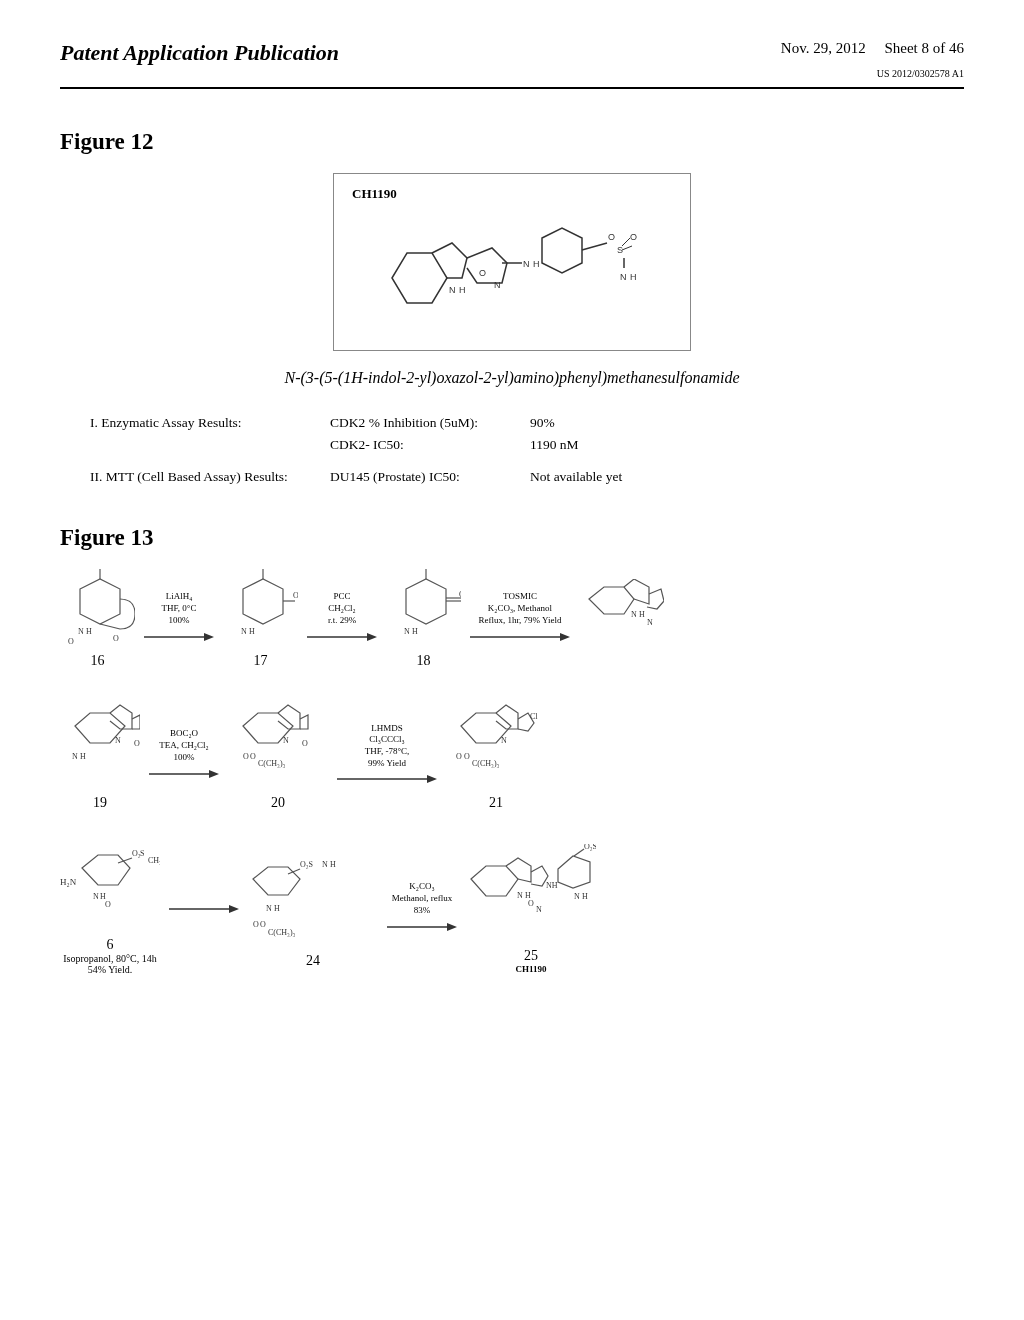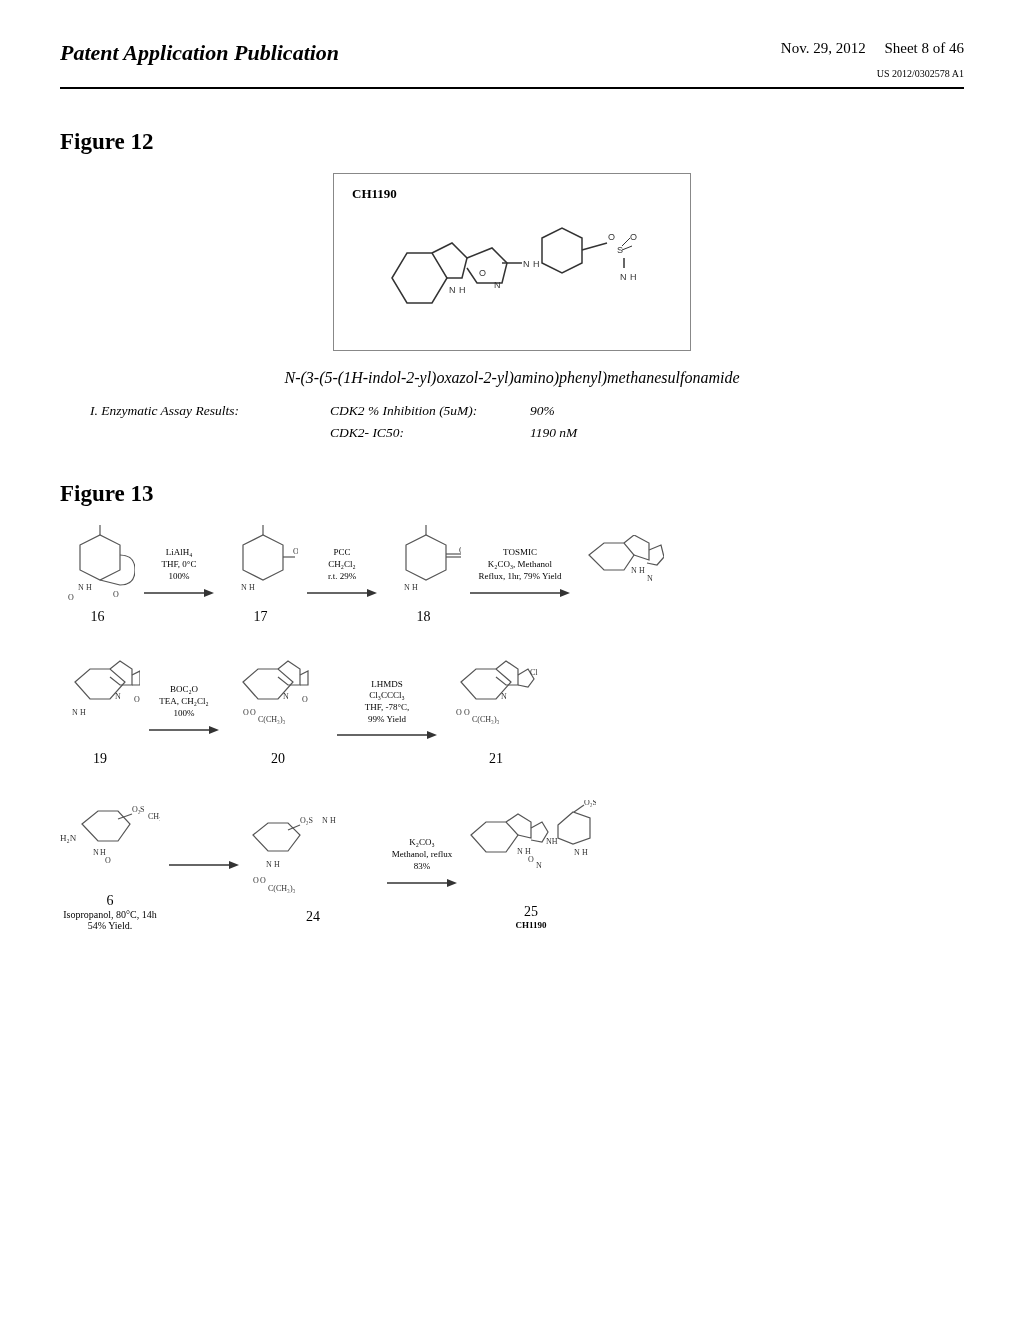--- a/index.html
+++ b/index.html
@@ -77,24 +77,23 @@
       margin-bottom: 6px;
     }
 
     
     .chem-svg {
       display: block;
     }
 
     
     .data-table {
-      margin-top: 16px;
+      margin-top: 28px;
       margin-left: 30px;
       width: 85%;
-      font-style: italic;
     }
 
     .data-row {
       display: flex;
       margin-bottom: 6px;
       font-size: 13.5px;
       align-items: baseline;
     }
 
     .data-label-col {
@@ -243,20 +242,25 @@
         <div class="data-label-col">I. Enzymatic Assay Results:</div>
         <div class="data-param-col">CDK2 % Inhibition (5uM):</div>
         <div class="data-value-col">90%</div>
       </div>
       <div class="data-row">
         <div class="data-label-col"></div>
         <div class="data-param-col">CDK2- IC50:</div>
         <div class="data-value-col">1190 nM</div>
       </div>
       <div style="margin-top:16px;"></div>
+      <div class="data-row">
+        <div class="data-label-col">II. MTT (Cell Based Assay) Results:</div>
+        <div class="data-param-col">DU145 (Prostate) IC50:</div>
+        <div class="data-value-col">Not available yet</div>
+      </div>
     </div>
   </div>
 
   <div class="figure-section">
     <div class="figure-title">Figure 13</div>
 
     <div class="reaction-scheme">
 
       <div class="reaction-row">
 

